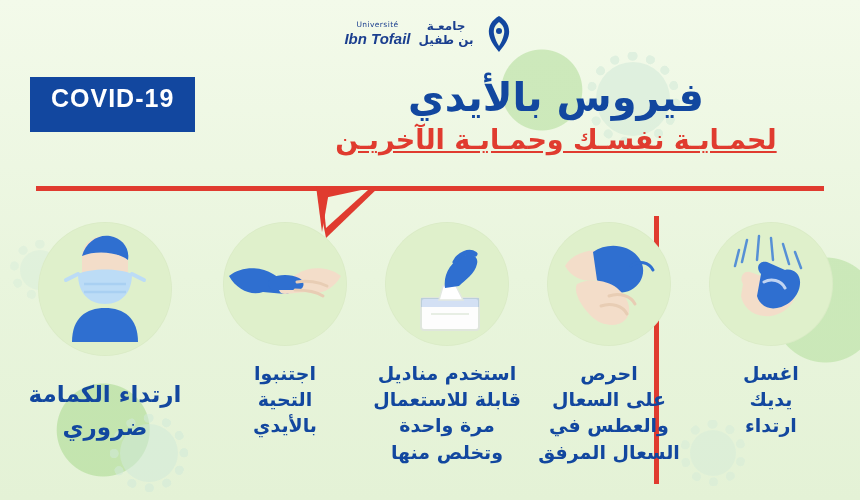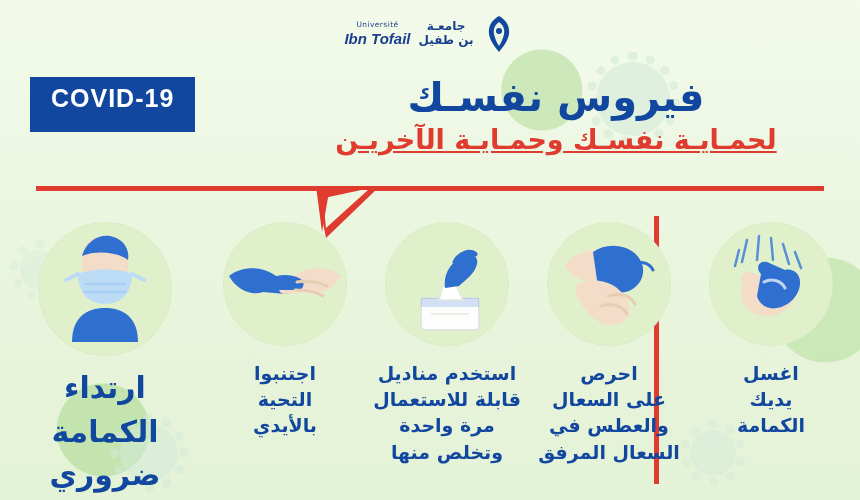--- a/index.html
+++ b/index.html
@@ -97,21 +97,21 @@
     background:#dff0cb;
     margin:0 auto;
     position:relative;overflow:hidden;
     box-shadow:inset 0 0 0 1px rgba(0,0,0,.02);
   }
   .circle svg{position:absolute;left:0;top:0;}
   .caption{
     margin-top:14px;color:#12479f;font-weight:bold;font-size:19px;line-height:1.38;
   }
   .item-mask .circle{width:134px;height:134px;}
-  .item-mask .caption{font-size:30px;line-height:1.45;margin-top:10px;}
+  .item-mask .caption{font-size:23px;line-height:1.45;margin-top:22px;}
 
   .i1{right:14px;}
   .i2{right:176px;}
   .i3{right:338px;}
   .i4{right:500px;}
   .i5{left:12px;width:186px;}
 
   .footer{
     position:absolute;left:0;right:0;bottom:-2px;text-align:center;
     color:#12479f;font-size:13px;font-weight:bold;opacity:.95;
@@ -141,21 +141,21 @@
     </div>
     <div class="logo-text">
       <div class="logo-fr">Université</div>
       <div class="logo-fr2">Ibn Tofail</div>
     </div>
   </div>
 
   <div class="badge">COVID-19</div>
 
   <div class="title-wrap">
-    <div class="title-main">فيروس نفسـك</div>
+    <div class="title-main">فيروس بالأيدي</div>
     <div class="title-sub">لحمـايـة نفسـك وحمـايـة الآخريـن</div>
   </div>
 
   <div class="rule"></div>
   <div class="vrule"></div>
   <div class="arrow">
     <svg width="64" height="56" viewBox="0 0 64 56">
       <polygon points="0,0 64,0 10,52" fill="#e03b2f"></polygon>
       <polygon points="6,4 52,4 10,42" fill="#eef7e2"></polygon>
       <polygon points="0,0 64,0 8,12" fill="#e03b2f"></polygon>
@@ -177,21 +177,21 @@
               <path d="M86 30 L92 46"></path>
           </g>
           <path d="M34 62 C30 56 34 48 41 50 L58 56 C62 50 70 50 74 56 C80 54 88 58 88 66 C88 80 76 92 62 94 C46 96 34 86 32 74 Z" fill="#f3ddc9"></path>
           <path d="M52 52 C46 46 50 38 58 40 L76 48 C84 46 92 52 91 62 C90 74 80 84 68 86 C58 88 50 82 48 74 Z" fill="#2f6fd0"></path>
           <path d="M55 60 C62 56 72 58 76 66" stroke="#fff" stroke-width="3" fill="none" stroke-linecap="round" opacity=".7"></path>
         </svg>
       </div>
       <div class="caption">
         <div>اغسل</div>
         <div>يديك</div>
-        <div>الكمامة</div>
+        <div>ارتداء</div>
       </div>
     </div>
 
     <div class="item i2">
       <div class="circle">
         <svg width="124" height="124" viewBox="0 0 124 124">
           <path d="M18 44 C26 30 48 24 62 32 C72 38 76 50 72 60 L50 58 C40 60 26 58 18 44 Z" fill="#f3ddc9"></path>
           <path d="M46 30 C60 20 82 22 92 36 C100 47 96 62 84 68 C72 74 56 70 50 58 Z" fill="#2f6fd0"></path>
           <path d="M30 62 C42 56 60 58 70 66 C82 76 86 90 78 98 C70 106 54 104 44 94 C34 84 26 70 30 62 Z" fill="#f3ddc9"></path>
           <path d="M62 74 C72 70 84 74 88 82" stroke="#e8cdb4" stroke-width="3" fill="none" stroke-linecap="round"></path>

